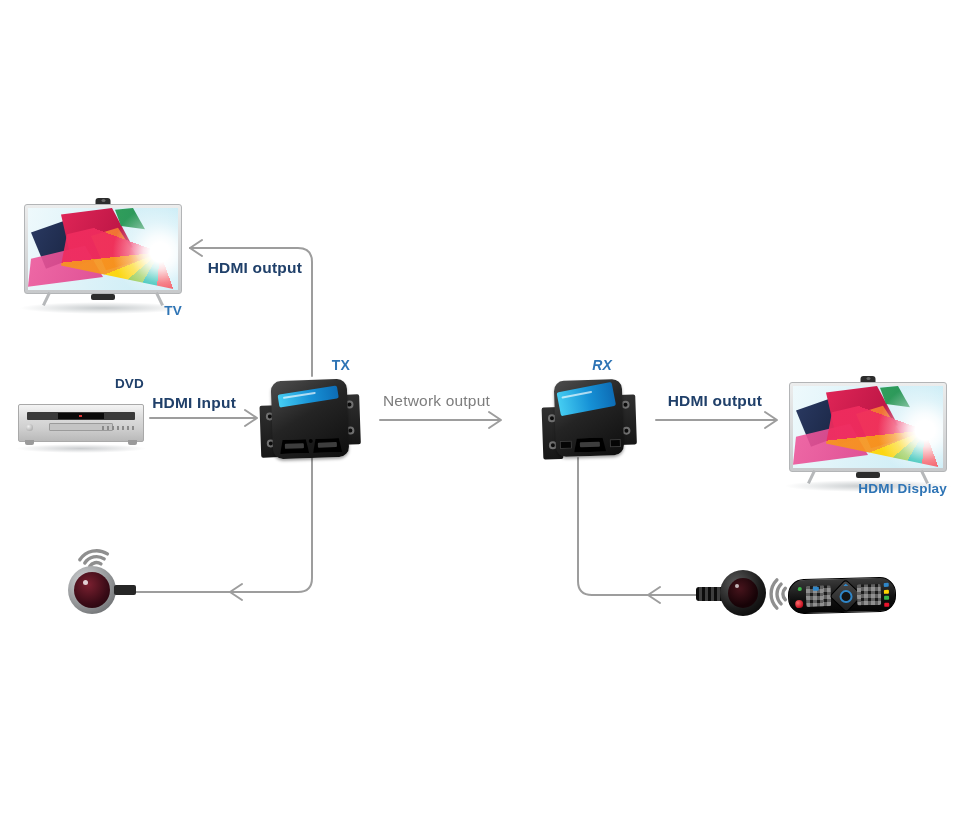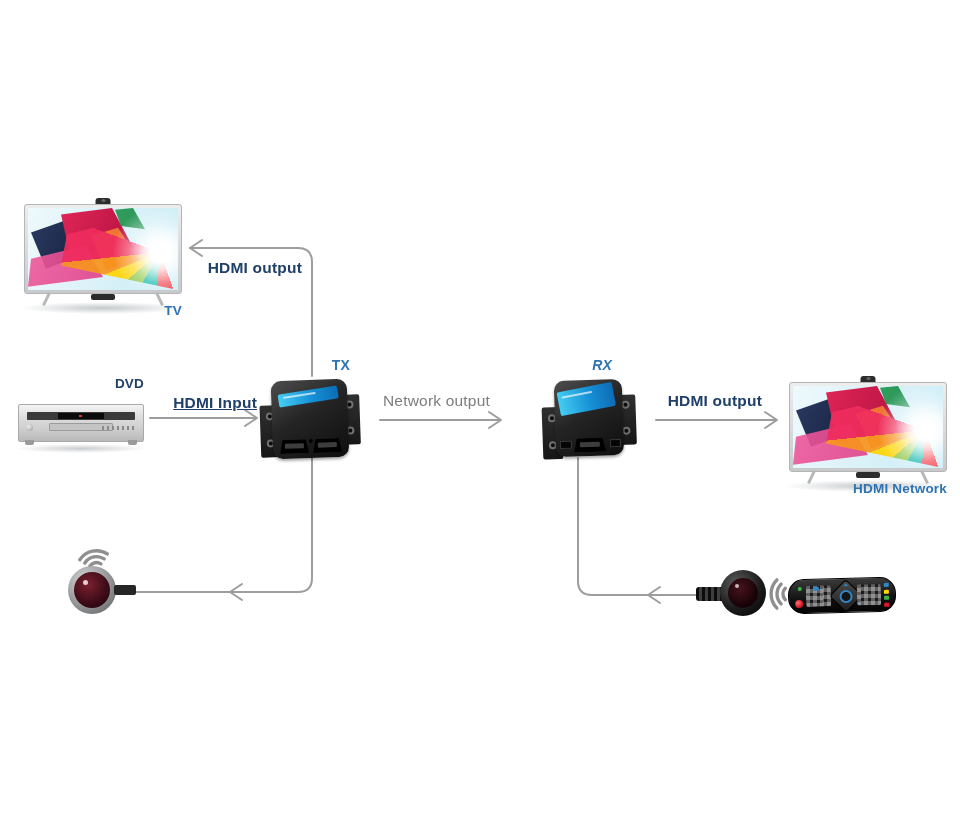--- a/index.html
+++ b/index.html
@@ -155,21 +155,21 @@
       </div>
       <div class="tv-leg l"></div>
       <div class="tv-leg r"></div>
       <div class="tv-foot"></div>
       <div class="tv-shadow"></div>
     </div>
   </div>
   <div class="lbl lbl-dev lbl-sm" style="left:24px;top:303px;width:158px;">TV</div>
 
   <div class="lbl" style="left:202px;top:259px;width:100px;">HDMI output</div>
-  <div class="lbl" style="left:165px;top:394px;width:92px;text-decoration:underline;">HDMI Input</div>
+  <div class="lbl" style="left:144px;top:394px;width:92px;">HDMI Input</div>
   <div class="lbl lbl-gray" style="left:380px;top:392px;width:110px;">Network output</div>
   <div class="lbl" style="left:656px;top:392px;width:106px;">HDMI output</div>
 
   <div class="lbl lbl-sm" style="left:18px;top:376px;width:126px;">DVD</div>
   <div class="abs" style="left:18px;top:404px;width:126px;height:50px;">
     <div class="dvd-body">
       <div class="dvd-display">
         <div class="dvd-window"></div>
       </div>
       <div class="dvd-tray"></div>
@@ -228,21 +228,21 @@
         <div class="art a-green"></div>
         <div class="art a-fan"></div>
         <div class="art a-burst"></div>
       </div>
       <div class="tv-leg l"></div>
       <div class="tv-leg r"></div>
       <div class="tv-foot"></div>
       <div class="tv-shadow"></div>
     </div>
   </div>
-  <div class="lbl lbl-dev lbl-sm" style="left:789px;top:481px;width:158px;">HDMI Network</div>
+  <div class="lbl lbl-dev lbl-sm" style="left:789px;top:481px;width:158px;">HDMI Display</div>
 
   <div class="abs" style="left:58px;top:536px;width:90px;height:82px;">
     <svg class="waves" style="left:12px;top:2px;transform:rotate(-12deg);" width="46" height="32" viewBox="0 0 46 32">
       <path d="M17.3,27.3 A8,8 0 0 1 28.7,27.3"></path>
       <path d="M13.1,23.1 A14,14 0 0 1 32.9,23.1"></path>
       <path d="M8.9,18.9 A20,20 0 0 1 37.1,18.9"></path>
     </svg>
     <div class="ir-eye eye-silver" style="left:10px;top:30px;">
       <div class="lens"></div>
     </div>

